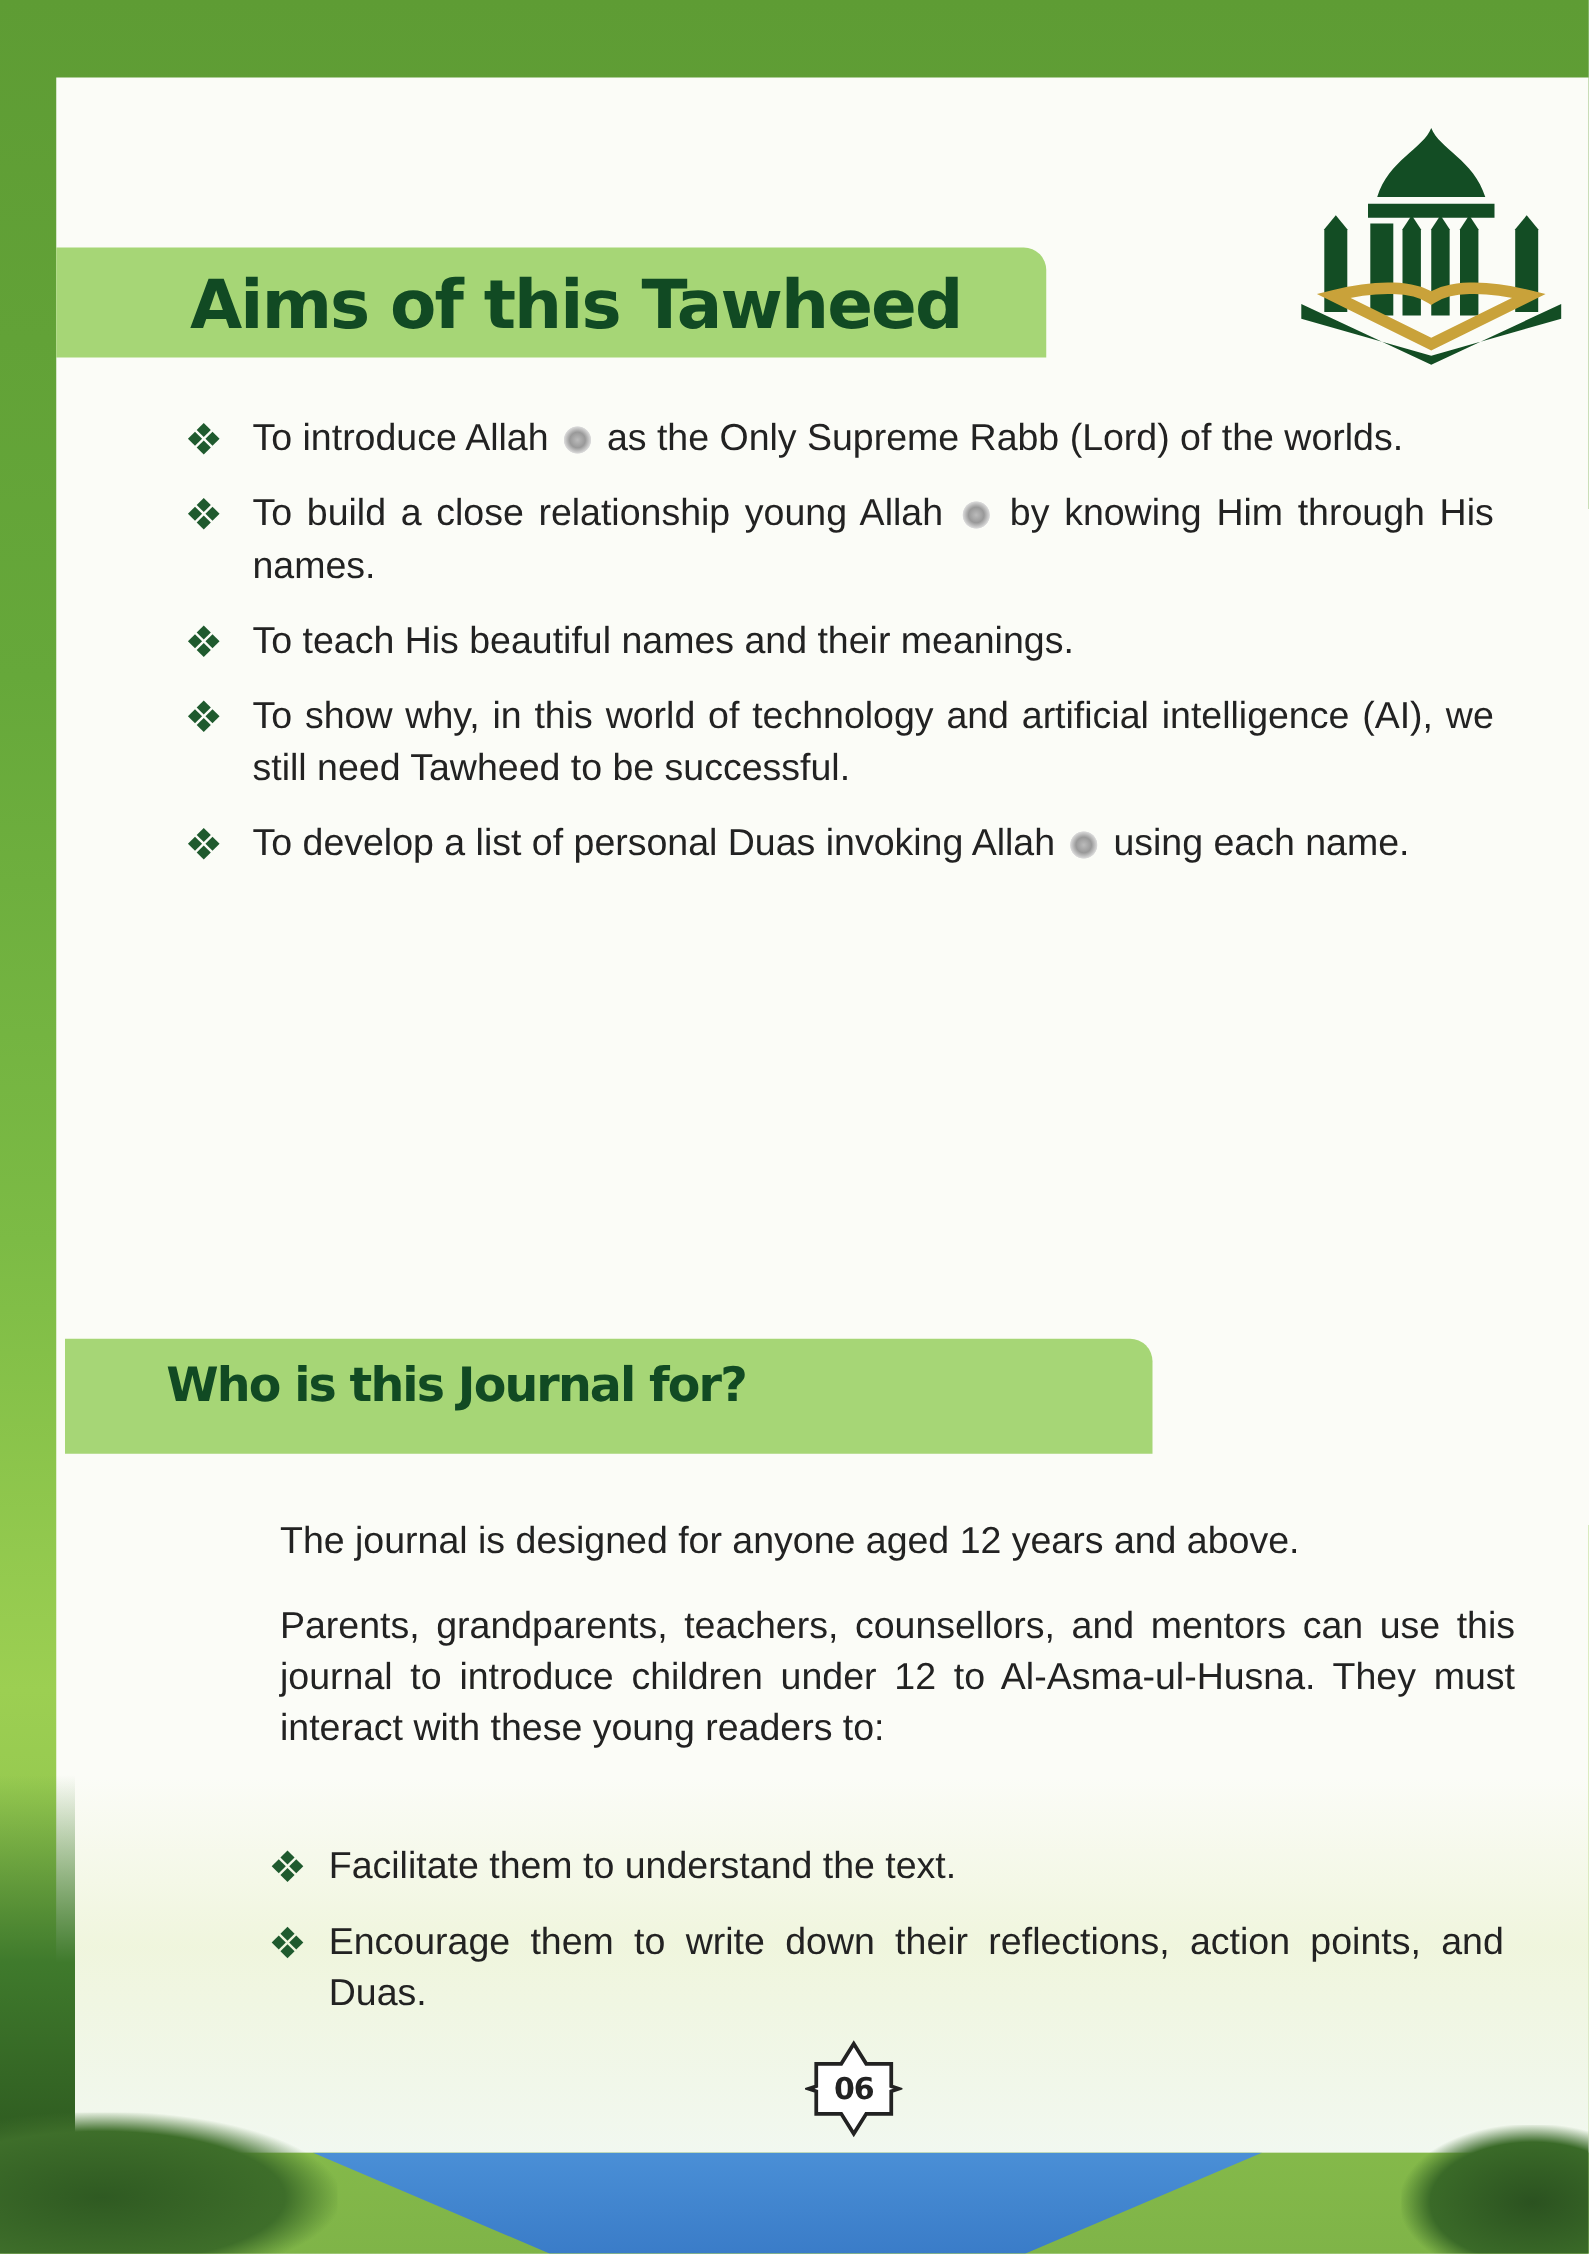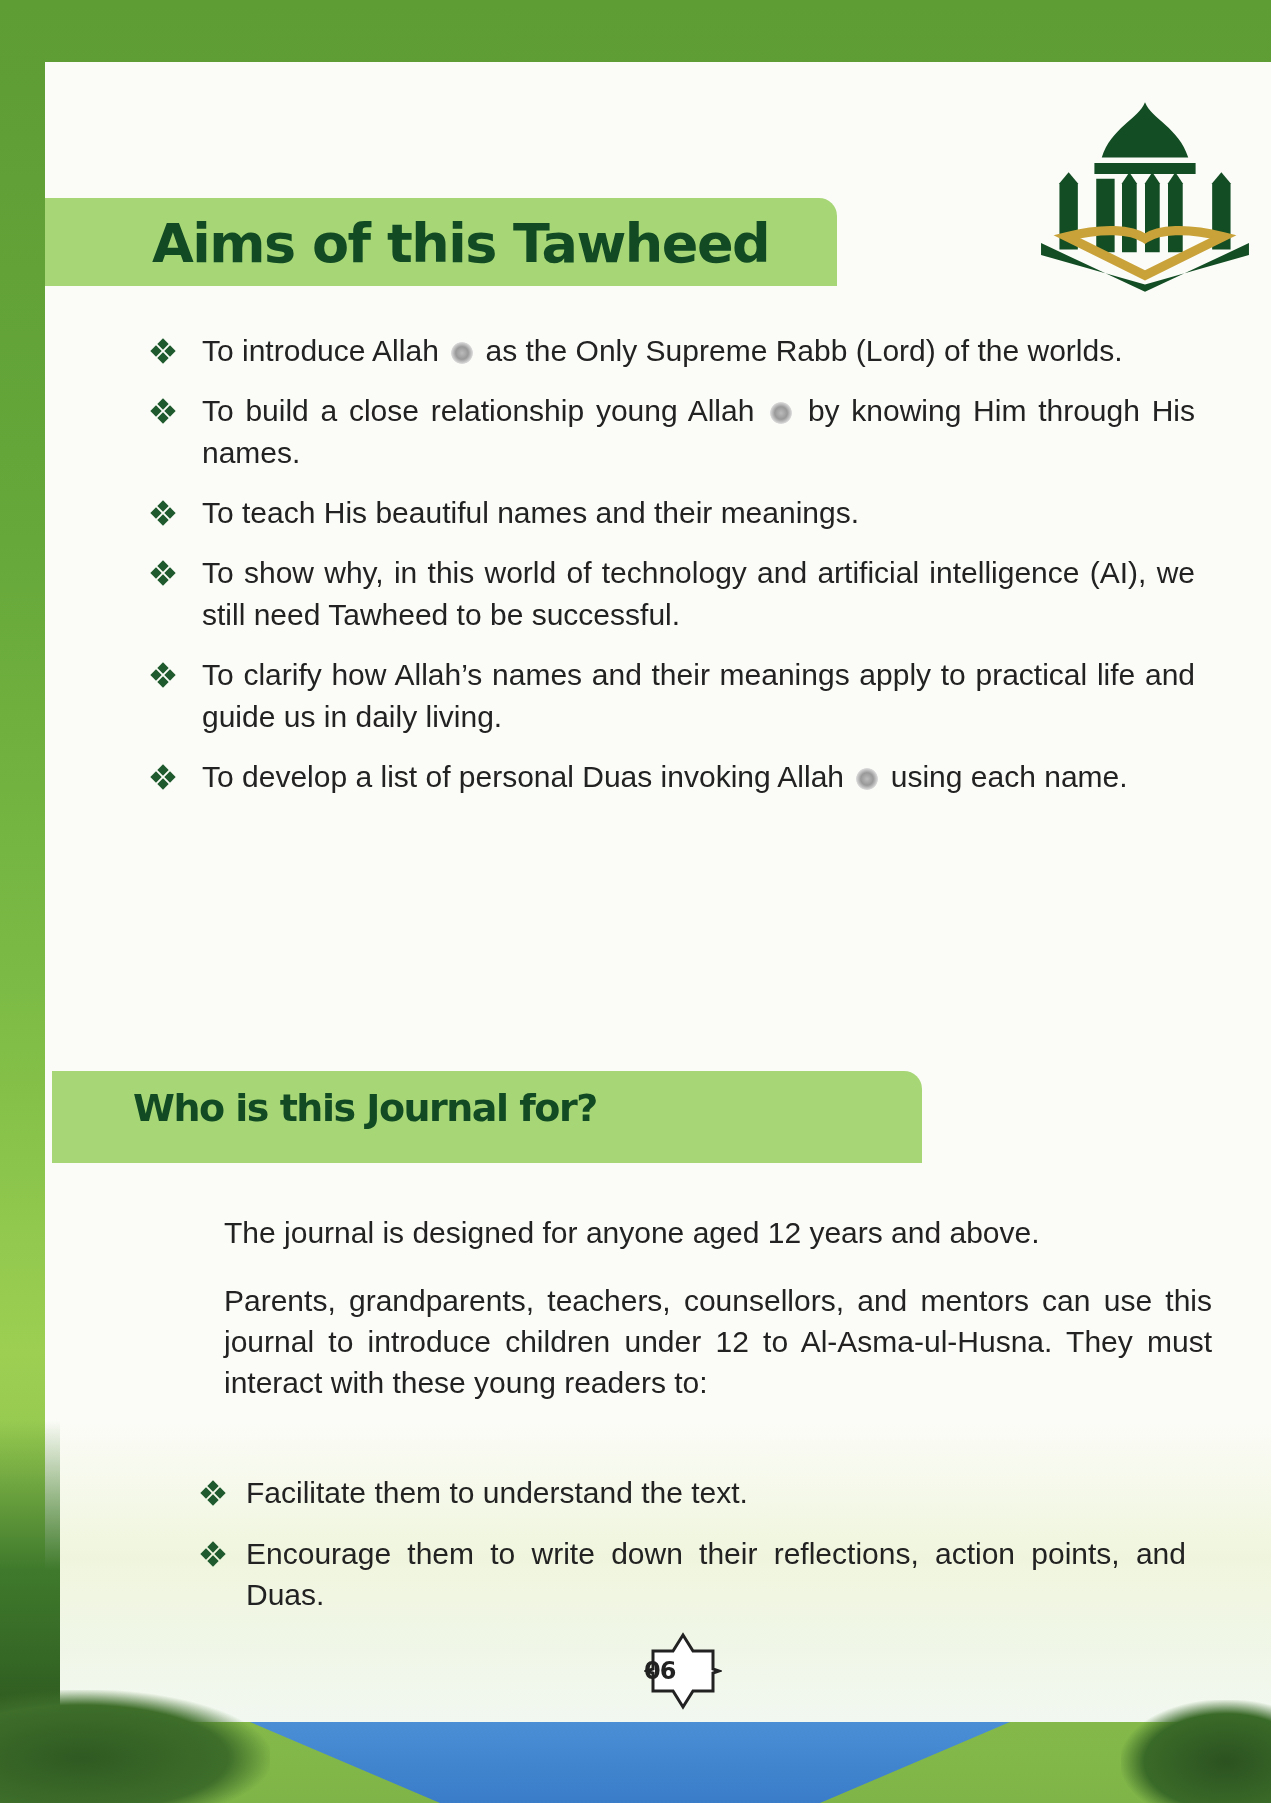--- a/index.html
+++ b/index.html
@@ -43,27 +43,27 @@
   .bul i:nth-child(2){ left:0; top:7px; }
   .bul i:nth-child(3){ left:14px; top:7px; }
   .bul i:nth-child(4){ left:7px; top:14px; }
   .honor { display:inline-block; width:22px; height:22px; border-radius:50%;
     background: radial-gradient(circle, #bbb 0%, #999 40%, #ddd 70%, transparent 72%);
     vertical-align:-3px; margin:0 4px; }
   .who-p { position:absolute; left:212px; width:988px; margin:12px;
     font-size:30px; line-height:41px; color:#222; text-align:justify; }
   .wp1 { top:1200px; }
   .wp2 { top:1268px; }
-  .who-list { left:200px; top:1472px; width:986px; }
+  .who-list { left:217px; top:1472px; width:986px; }
   .who-list li { position:relative; padding-left:46px; margin-bottom:20px;
     font-size:30px; line-height:41px; color:#222; text-align:justify; }
   .pagenum { position:absolute; left:644px; top:1632px; width:78px; height:78px; }
   .pagenum svg { position:absolute; left:0; top:0; }
   .pagenum span { position:absolute; left:0; top:0; width:78px; height:78px;
-    line-height:78px; text-align:left; font-size:24px; font-weight:bold; color:#222;
+    line-height:78px; text-align:center; font-size:24px; font-weight:bold; color:#222;
     font-family:"DejaVu Sans", sans-serif; letter-spacing:-1px; }
   .water { position:absolute; left:250px; top:1722px; width:760px; height:81px;
     background: linear-gradient(180deg,#4a8fd6,#3a7cc8); clip-path: polygon(0 0,100% 0,75% 100%,25% 100%); }
   .bush-l { position:absolute; left:0; top:1690px; width:270px; height:113px;
     background: radial-gradient(ellipse at 30% 60%, #2f5a22 0%, #3e6e2a 55%, rgba(62,110,42,0) 72%); }
   .bush-r { position:absolute; right:0; top:1700px; width:150px; height:103px;
     background: radial-gradient(ellipse at 70% 60%, #2b5220 0%, #3a6a28 55%, rgba(58,106,40,0) 72%); }
   .grass { position:absolute; left:0; top:1420px; width:60px; height:300px;
     background: linear-gradient(180deg, rgba(60,120,40,0) 0%, #3f7a2c 50%, #2e5a20 100%); }
 </style>
@@ -142,29 +142,20 @@
       </span>
     <span>To show why, in this world of technology and artificial intelligence (AI), we still need Tawheed to be successful.</span>
   </li>
   <li>
     <span class="bul">
         <i></i>
         <i></i>
         <i></i>
         <i></i>
       </span>
-    <span>To clarify how Allah’s names and their meanings apply to practical life and guide us in daily living.</span>
-  </li>
-  <li>
-    <span class="bul">
-        <i></i>
-        <i></i>
-        <i></i>
-        <i></i>
-      </span>
     <span>To develop a list of personal Duas invoking Allah</span>
     <span class="honor"></span>
     <span>using each name.</span>
   </li>
 </ul>
 
 <div class="header-band band2"></div>
 <h1 class="band-title t2">Who is this Journal for?</h1>
 
 <p class="who-p wp1">The journal is designed for anyone aged 12 years and above.</p>

